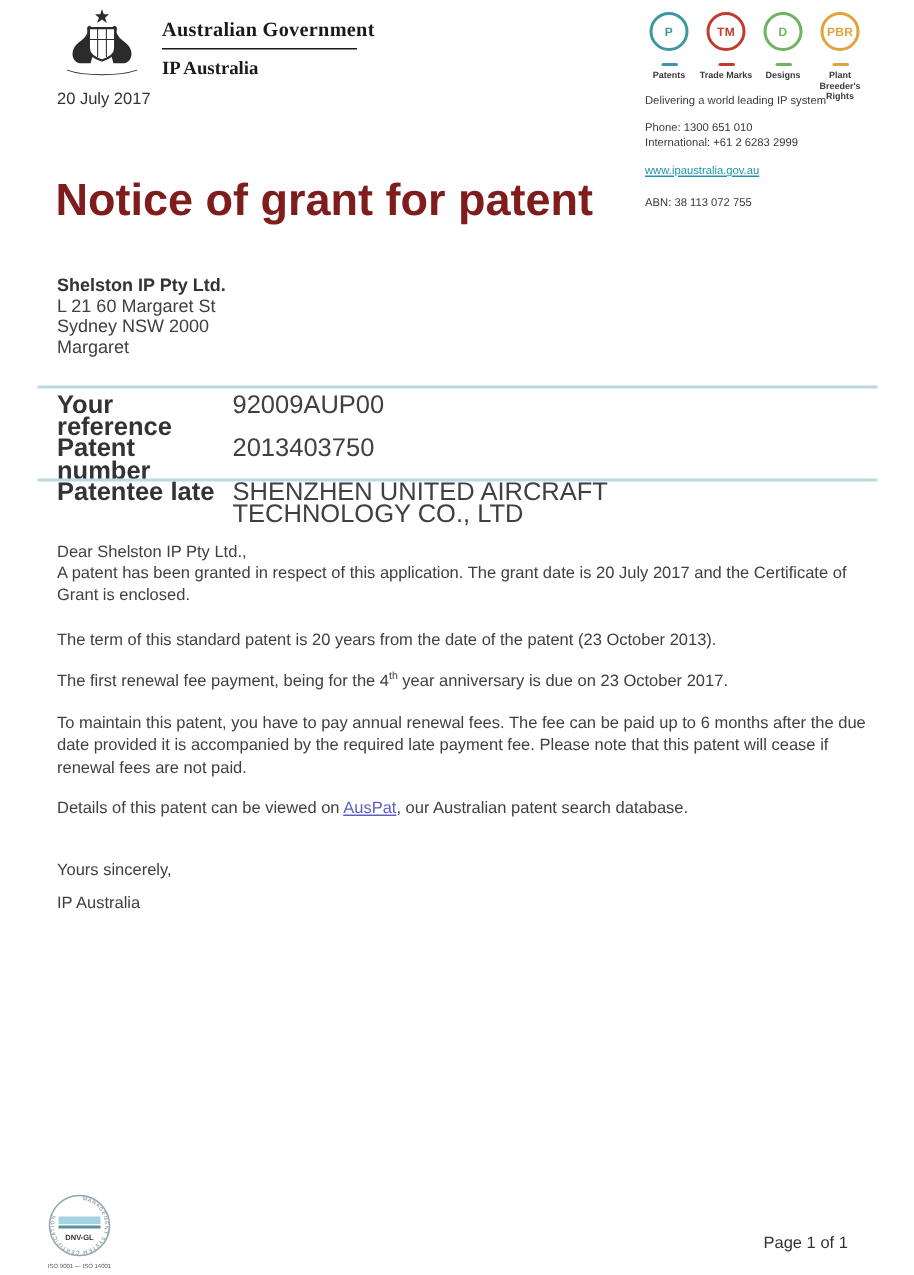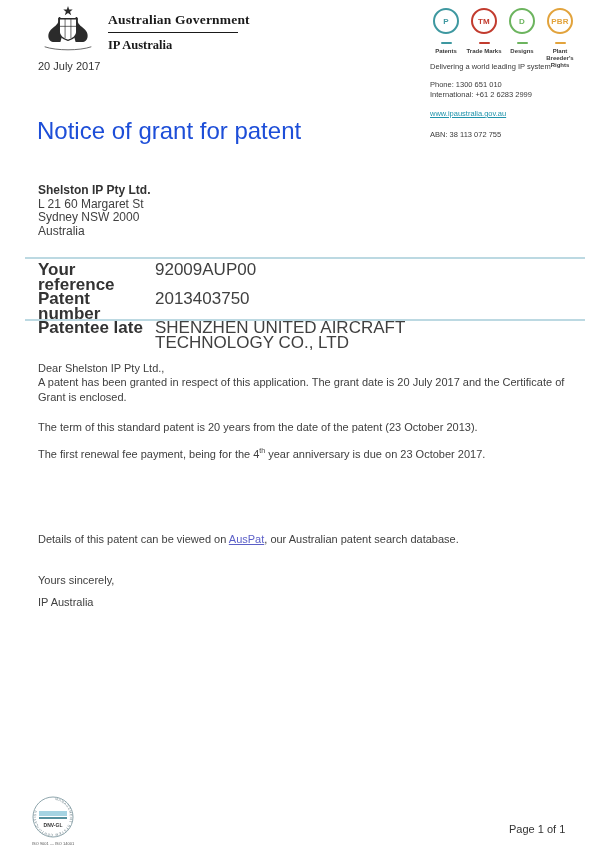--- a/index.html
+++ b/index.html
@@ -45,21 +45,21 @@
 
   
   .contact-block { position: absolute; left: 430px; top: 62px; width: 168px; font-size: 7.5px; color: #3a3a3a; line-height: 10px; }
   .contact-tagline { margin-bottom: 8px; }
   .contact-phone { }
   .contact-intl { margin-bottom: 9px; }
   .contact-site { color: #1f93ab; text-decoration: underline; margin-bottom: 11px; display: inline-block; }
   .contact-abn { margin-top: 0; }
 
   
-  .doc-title { position: absolute; left: 37px; top: 117px; font-size: 24px; color: #1d4ed8; font-weight: 400; }
+  .doc-title { position: absolute; left: 37px; top: 117px; font-size: 30px; color: #7f1d1d; font-weight: 700; }
   .recipient { position: absolute; left: 38px; top: 184px; font-size: 12px; line-height: 13.5px; color: #404040; }
   .recipient-name { font-weight: bold; color: #333; }
 
   
   .ref-rule { position: absolute; left: 25px; width: 560px; height: 2px; background: #bcd9e2; }
   .ref-rule-top { top: 257px; }
   .ref-rule-bottom { top: 319px; }
   .ref-table { position: absolute; left: 38px; top: 263px; font-size: 17px; line-height: 14.5px; }
   .ref-row { display: flex; }
   .ref-label { width: 117px; font-weight: bold; color: #333; flex-shrink: 0; }
@@ -142,21 +142,21 @@
     <a class="contact-site">www.ipaustralia.gov.au</a>
     <div class="contact-abn">ABN: 38 113 072 755</div>
   </div>
 
   <div class="doc-title">Notice of grant for patent</div>
 
   <div class="recipient">
     <div class="recipient-name">Shelston IP Pty Ltd.</div>
     <div>L 21 60 Margaret St</div>
     <div>Sydney NSW 2000</div>
-    <div>Australia</div>
+    <div>Margaret</div>
   </div>
 
   <div class="ref-rule ref-rule-top"></div>
   <div class="ref-table">
     <div class="ref-row">
       <div class="ref-label">Your reference</div>
       <div class="ref-value">92009AUP00</div>
     </div>
     <div class="ref-row">
       <div class="ref-label">Patent number</div>
@@ -166,20 +166,21 @@
       <div class="ref-label">Patentee late</div>
       <div class="ref-value">SHENZHEN UNITED AIRCRAFT TECHNOLOGY CO., LTD</div>
     </div>
   </div>
   <div class="ref-rule ref-rule-bottom"></div>
 
   <div class="body-text salutation">Dear Shelston IP Pty Ltd.,</div>
   <div class="body-text para-grant">A patent has been granted in respect of this application. The grant date is 20 July 2017 and the Certificate of Grant is enclosed.</div>
   <div class="body-text para-term">The term of this standard patent is 20 years from the date of the patent (23 October 2013).</div>
   <div class="body-text para-renewal"><span>The first renewal fee payment, being for the 4</span><sup class="ordinal">th</sup><span> year anniversary is due on 23 October 2017.</span></div>
+  <div class="body-text para-maintain">To maintain this patent, you have to pay annual renewal fees. The fee can be paid up to 6 months after the due date provided it is accompanied by the required late payment fee. Please note that this patent will cease if renewal fees are not paid.</div>
   <div class="body-text closing">Yours sincerely,</div>
   <div class="body-text para-details"><span>Details of this patent can be viewed on </span><a class="link-auspat">AusPat</a><span>, our Australian patent search database.</span></div>
   <div class="body-text signature">IP Australia</div>
 
   <div class="cert-mark">
     <svg viewBox="0 0 46 56" width="46" height="56" aria-hidden="true">
       <defs>
         <path id="ringPath" d="M23,6 a17,17 0 1,1 -0.01,0"></path>
       </defs>
       <circle cx="23" cy="23" r="20" fill="#ffffff" stroke="#8fa6ad" stroke-width="1"></circle>

